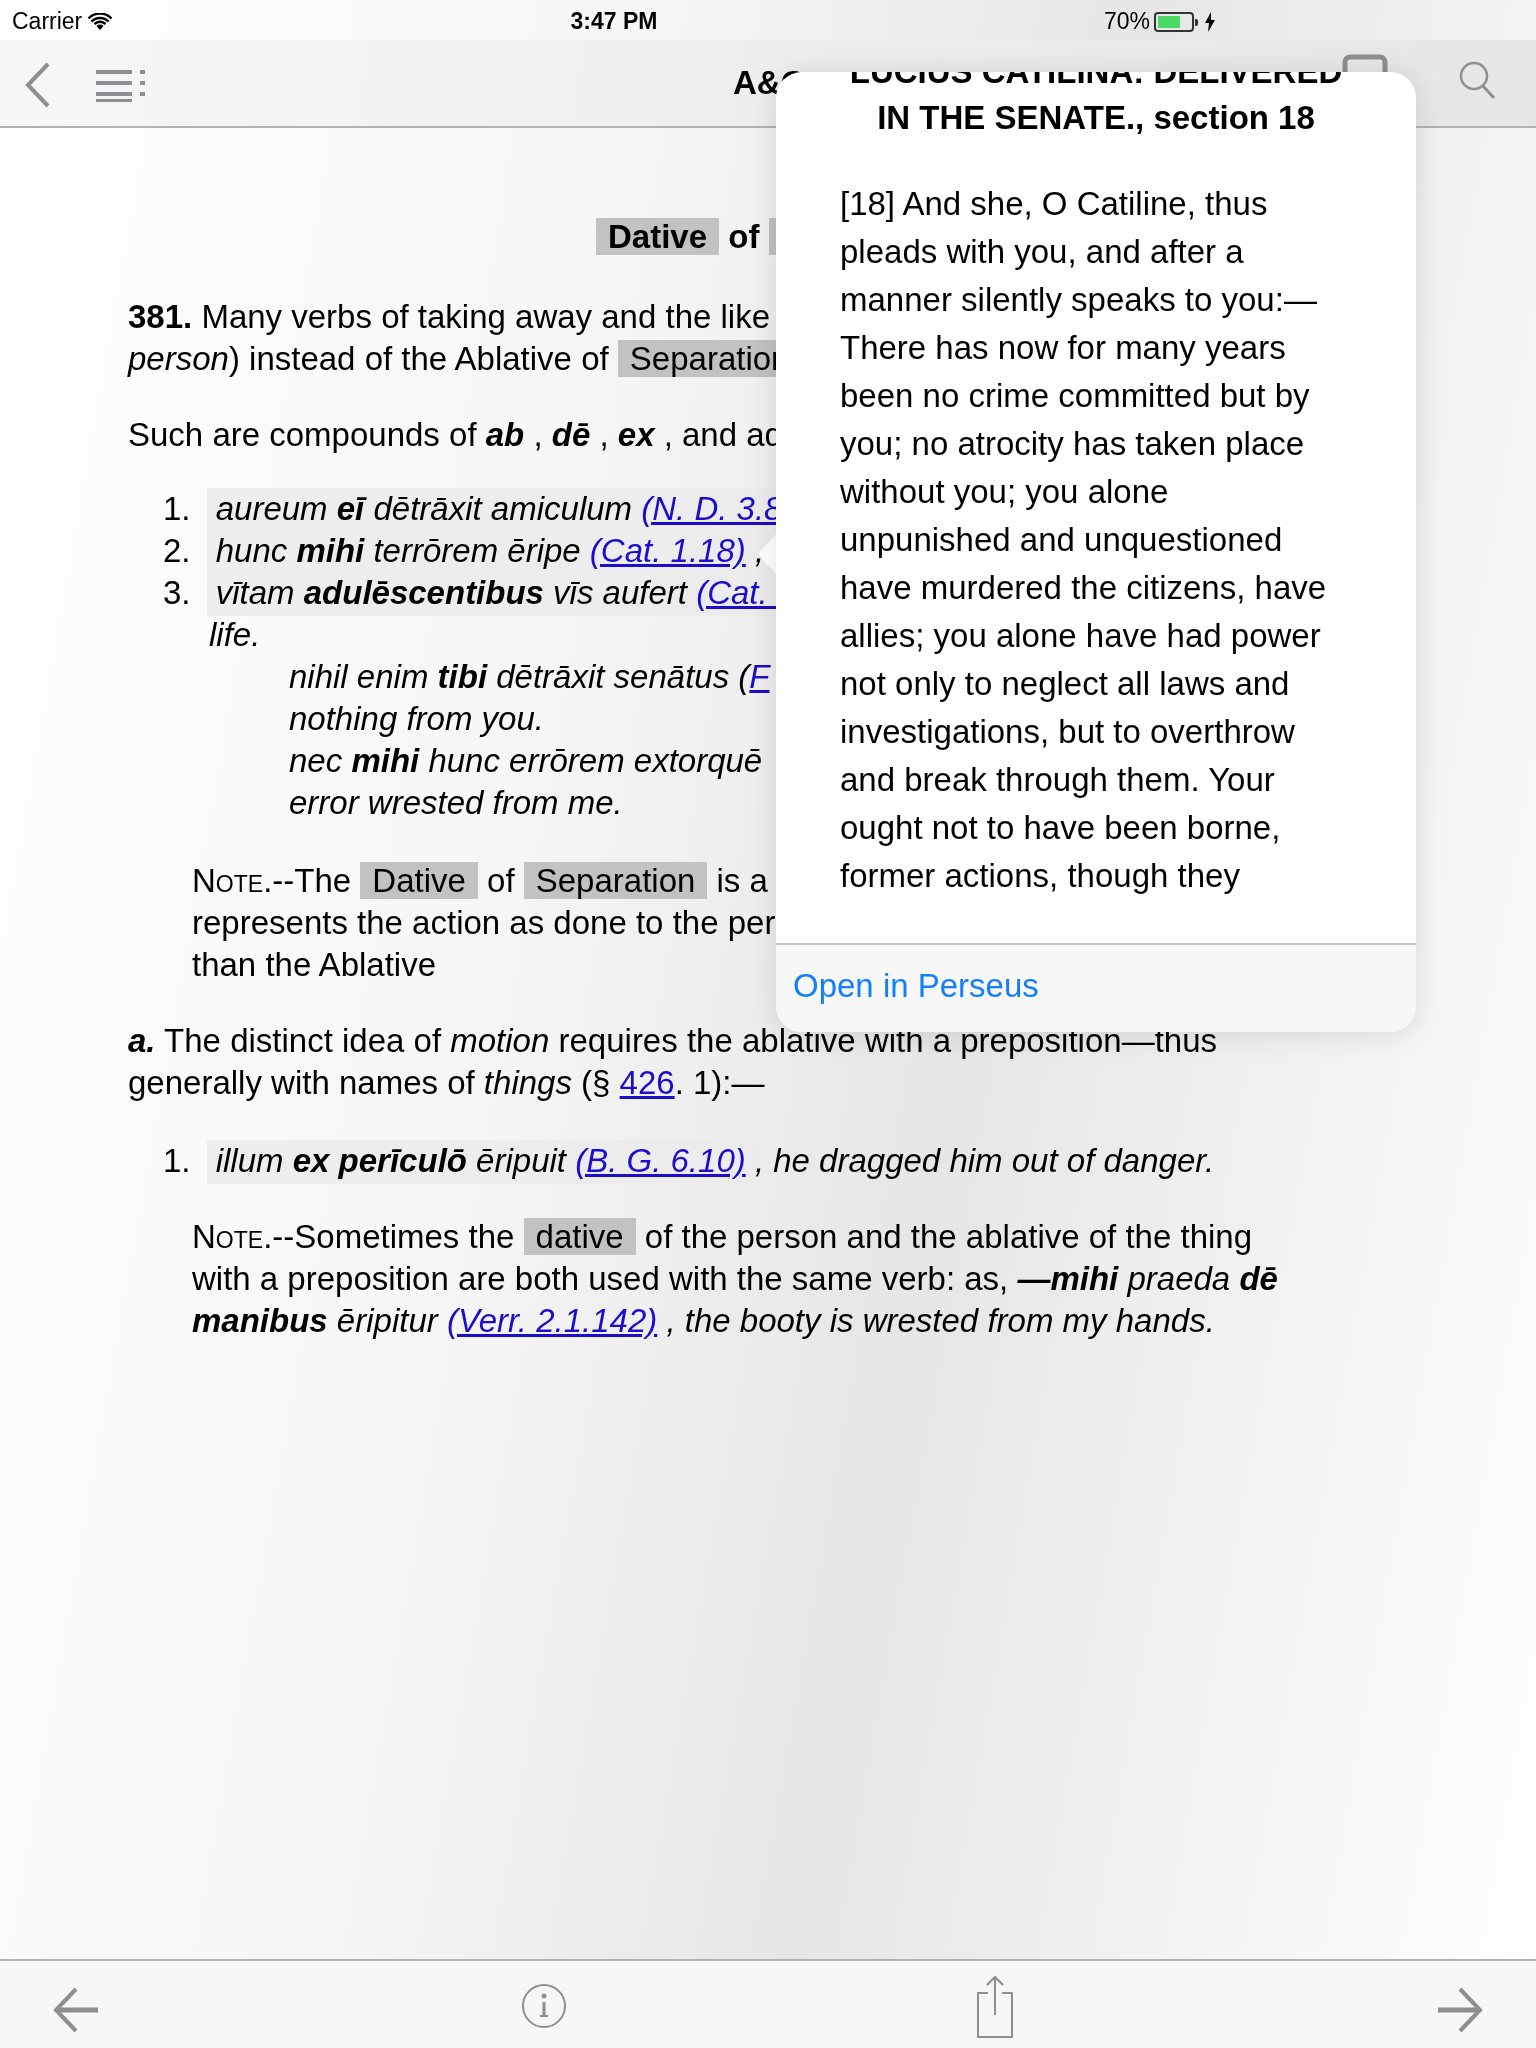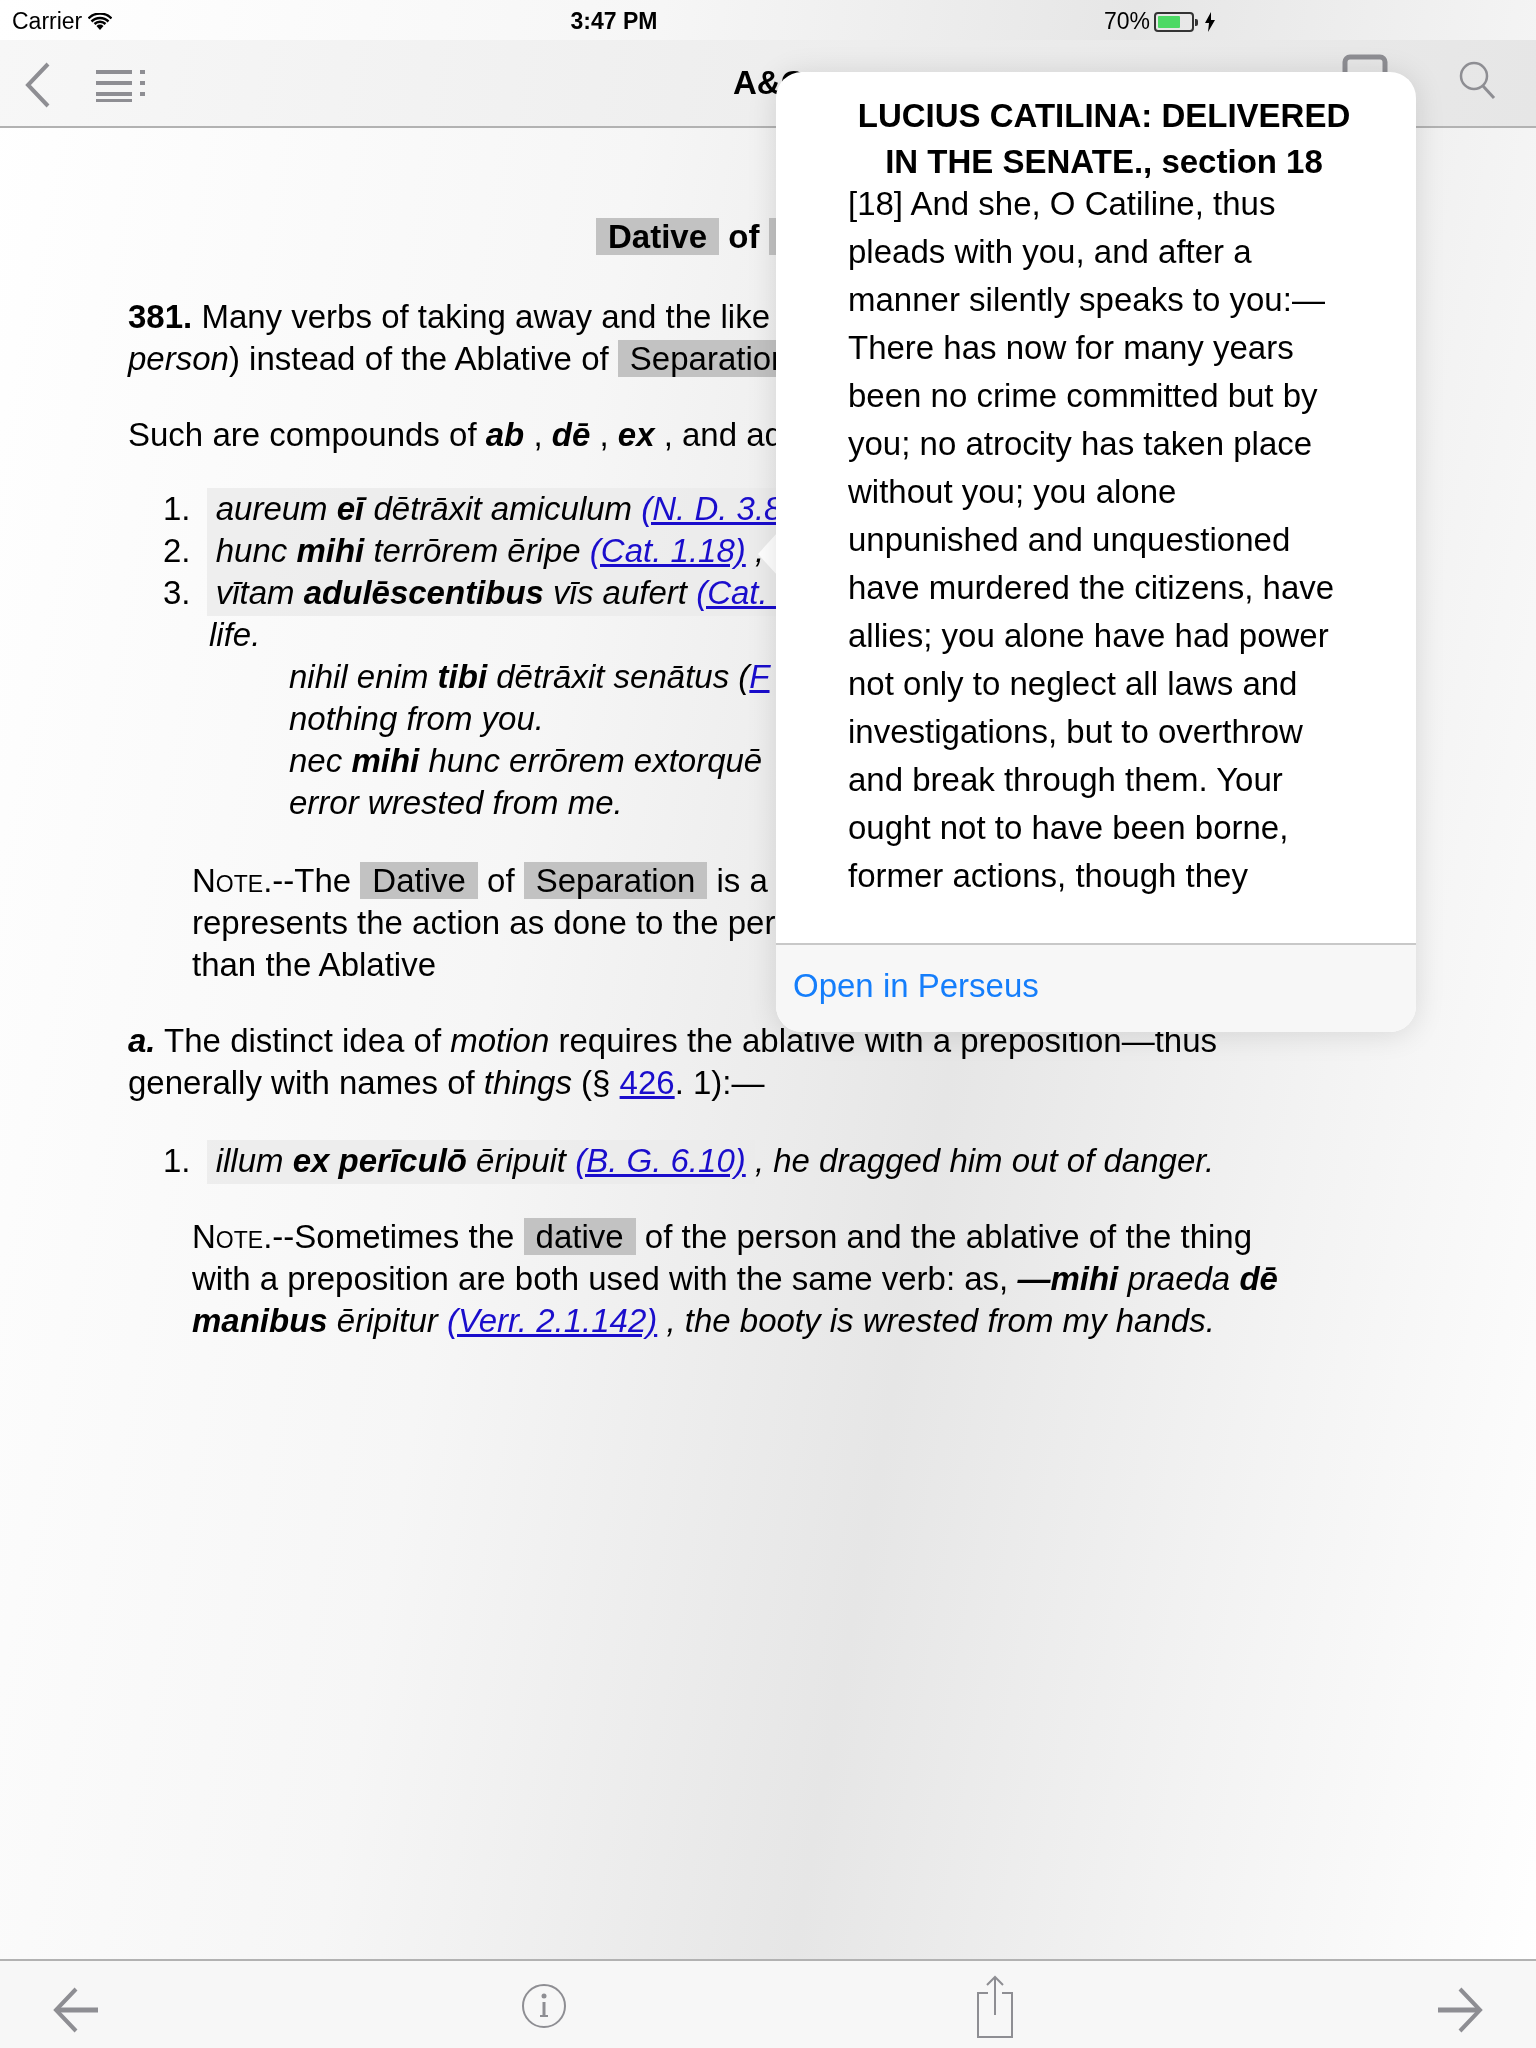--- a/index.html
+++ b/index.html
@@ -43,26 +43,26 @@
     position: absolute; left: 776px; top: 72px; width: 640px; height: 960px;
     background: #fff; border-radius: 26px; overflow: hidden;
     box-shadow: 0 2px 30px rgba(0,0,0,0.12);
   }
   .popover-arrow {
     position: absolute; left: 758px; top: 532px; width: 0; height: 0;
     border-top: 22px solid transparent; border-bottom: 22px solid transparent;
     border-right: 20px solid #fff;
   }
   .pop-title {
-    position: absolute; left: 8px; width: 640px; text-align: center;
-    font-size: 33px; font-weight: bold; line-height: 44px; white-space: nowrap; margin-top: 44px;
+    position: absolute; left: 0; width: 640px; text-align: center;
+    font-size: 33px; font-weight: bold; line-height: 44px; white-space: nowrap;
   }
   .pop-body {
     position: absolute; left: 64px; top: 108px; width: 540px;
-    font-size: 33px; line-height: 48px; height: 760px; overflow: hidden; margin-left: 8px;
+    font-size: 33px; line-height: 48px; height: 760px; overflow: hidden;
   }
   .pop-footer {
     position: absolute; left: 0; top: 871px; width: 640px; height: 103px;
     background: #f7f7f7; border-top: 2px solid #c8c8c8;
   }
   .pop-footer .open-btn { position: absolute; left: 17px; top: 22px; font-size: 33px; color: #157efb; }
 
   .toolbar {
     position: absolute; left: 0; top: 1959px; width: 1536px; height: 89px;
     background: #f7f7f7; border-top: 2px solid #b2b2b2;

